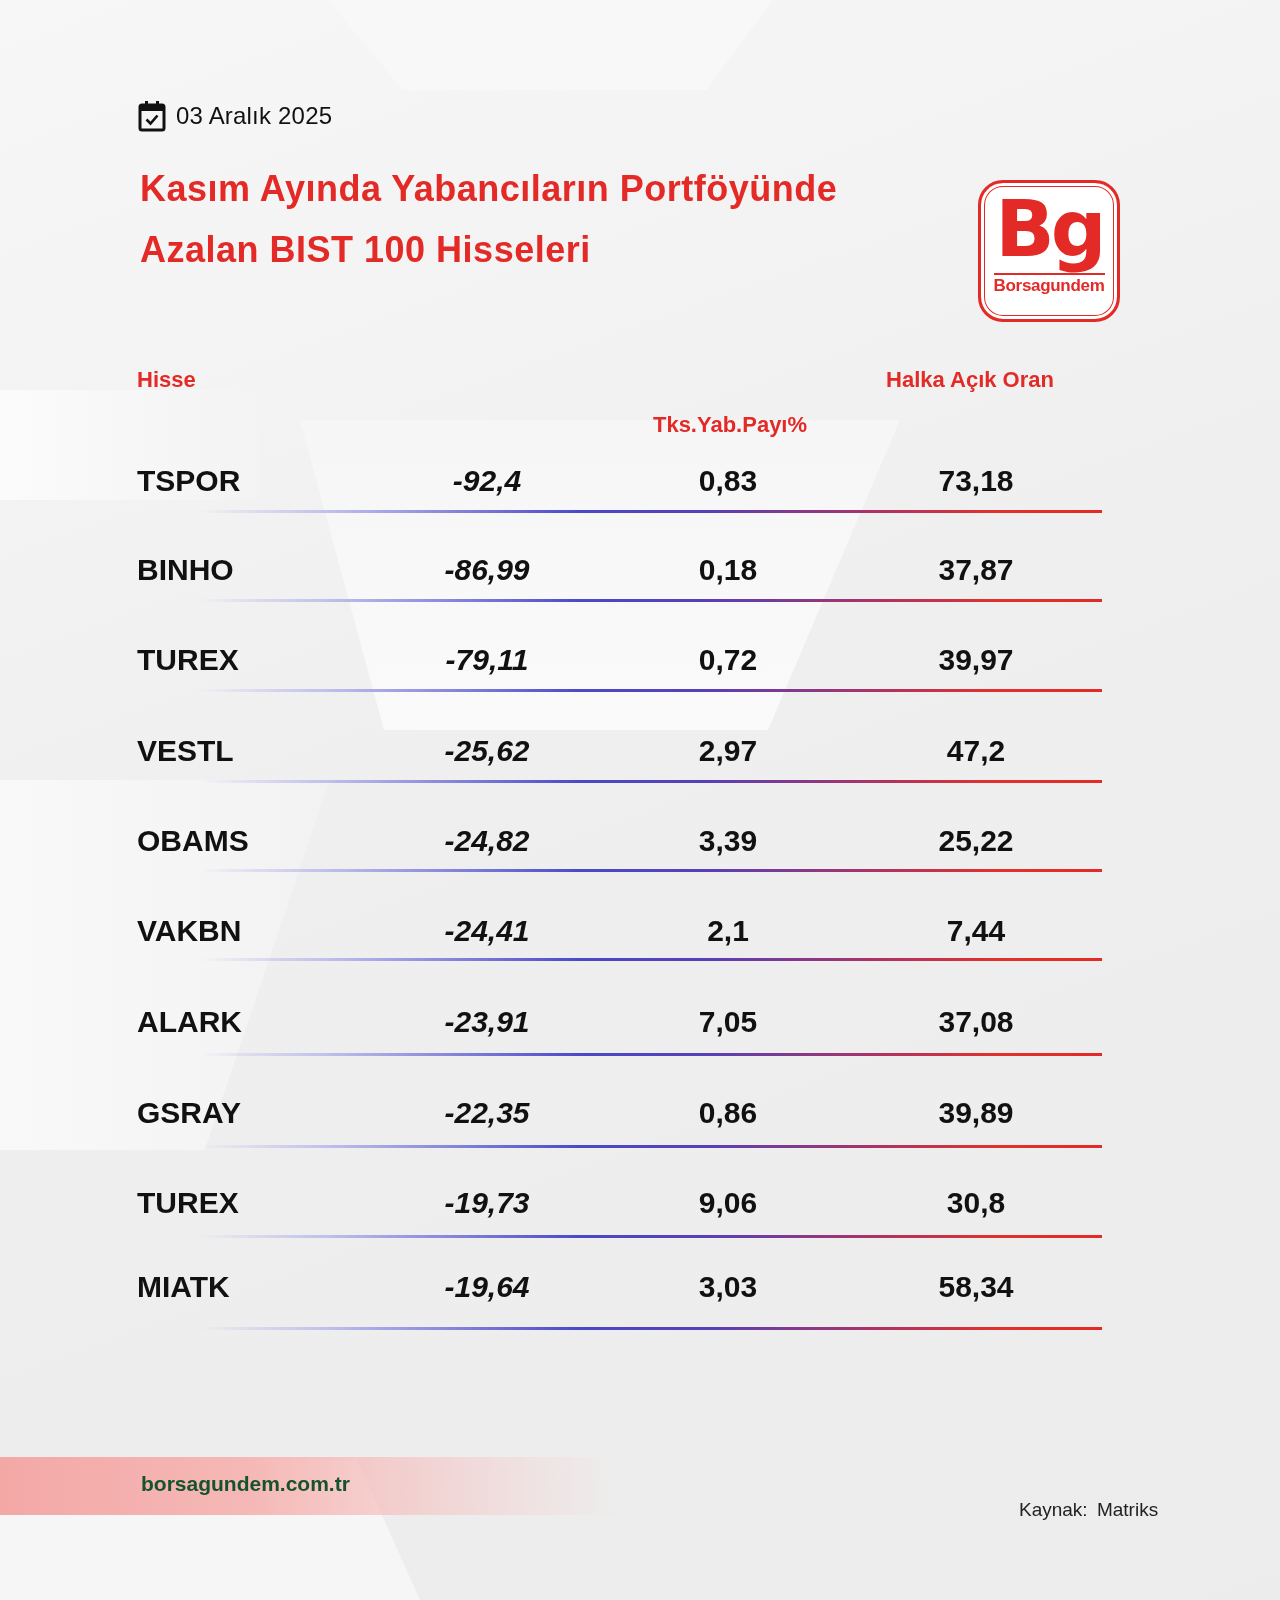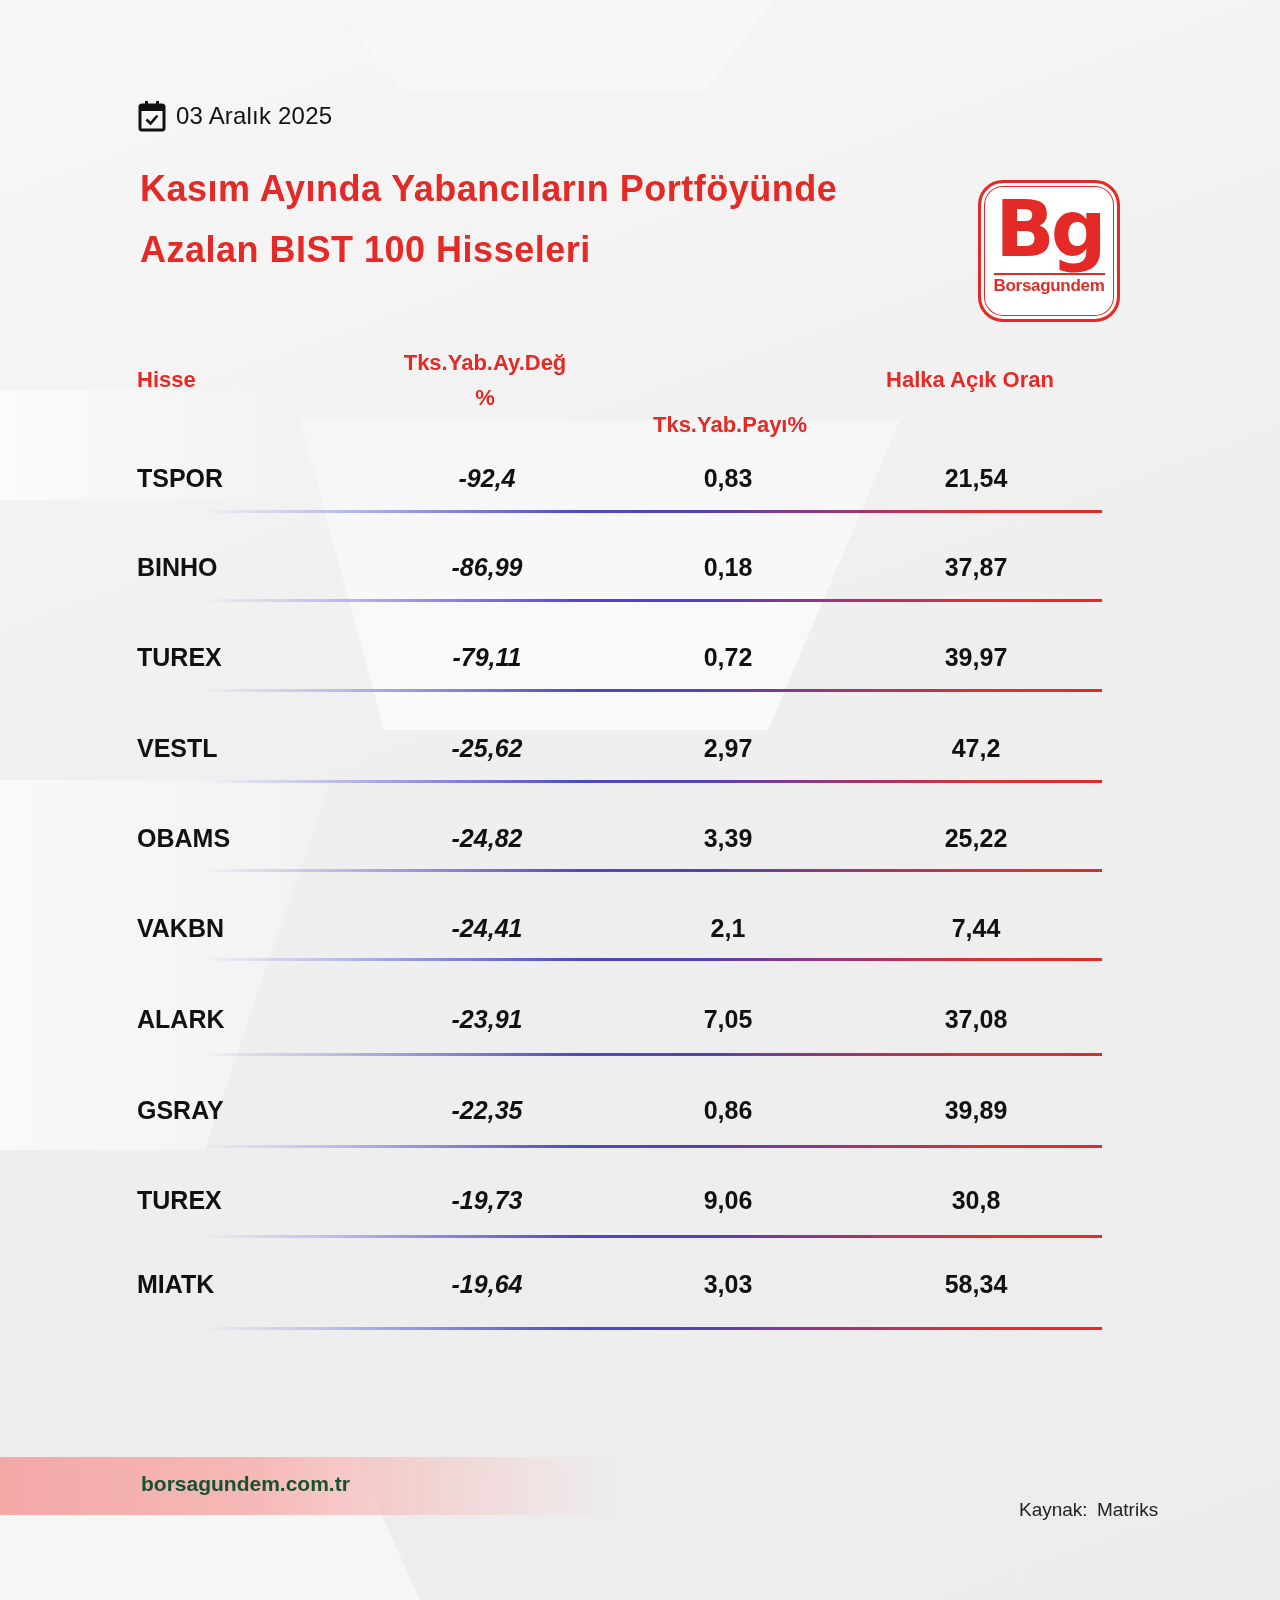--- a/index.html
+++ b/index.html
@@ -79,21 +79,21 @@
       position: absolute; color: #e32a26; font-weight: 700; font-size: 22px;
       text-align: center; line-height: 35px;
     }
     .th-hisse { left: 137px; top: 17px; text-align: left; }
     .th-degisim { left: 375px; top: 0; width: 220px; }
     .th-payi { left: 620px; top: 17px; width: 220px; margin-top: 45px; }
     .th-halka { left: 860px; top: 17px; width: 220px; }
 
     .rows { position: absolute; left: 0; top: 450px; width: 1280px; }
     .row { position: absolute; left: 0; width: 1280px; height: 60px; }
-    .cell { position: absolute; top: 14px; font-size: 25px; font-weight: 700; color: #111; }
+    .cell { position: absolute; top: 14px; font-size: 30px; font-weight: 700; color: #111; }
     .c-hisse { left: 137px; }
     .c-deg { left: 387px; width: 200px; text-align: center; font-style: italic; }
     .c-payi { left: 628px; width: 200px; text-align: center; }
     .c-halka { left: 876px; width: 200px; text-align: center; }
     .sep {
       position: absolute; left: 200px; width: 902px; height: 3px; top: 60px;
       background: linear-gradient(90deg,
         rgba(200,200,240,0) 0%,
         rgba(180,180,235,0.8) 14%,
         #4b49c8 42%,
@@ -139,34 +139,30 @@
 
 <h1 class="title">Kasım Ayında Yabancıların Portföyünde Azalan BIST 100 Hisseleri</h1>
 
 <div class="logo">
   <span class="logo-mark">Bg</span>
   <span class="logo-word">Borsagundem</span>
 </div>
 
 <div class="table-head">
   <div class="th th-hisse">Hisse</div>
-  <div class="th th-degisim">
-    <div>Tks.Yab.Ay.Değ</div>
-    <div>%</div>
-  </div>
   <div class="th th-payi">Tks.Yab.Payı%</div>
   <div class="th th-halka">Halka Açık Oran</div>
 </div>
 
 <div class="rows">
   <div class="row" style="top:0px">
     <span class="cell c-hisse">TSPOR</span>
     <span class="cell c-deg">-92,4</span>
     <span class="cell c-payi">0,83</span>
-    <span class="cell c-halka">21,54</span>
+    <span class="cell c-halka">73,18</span>
     <div class="sep" style="top:60px"></div>
   </div>
   <div class="row" style="top:89px">
     <span class="cell c-hisse">BINHO</span>
     <span class="cell c-deg">-86,99</span>
     <span class="cell c-payi">0,18</span>
     <span class="cell c-halka">37,87</span>
     <div class="sep" style="top:60px"></div>
   </div>
   <div class="row" style="top:179px">

